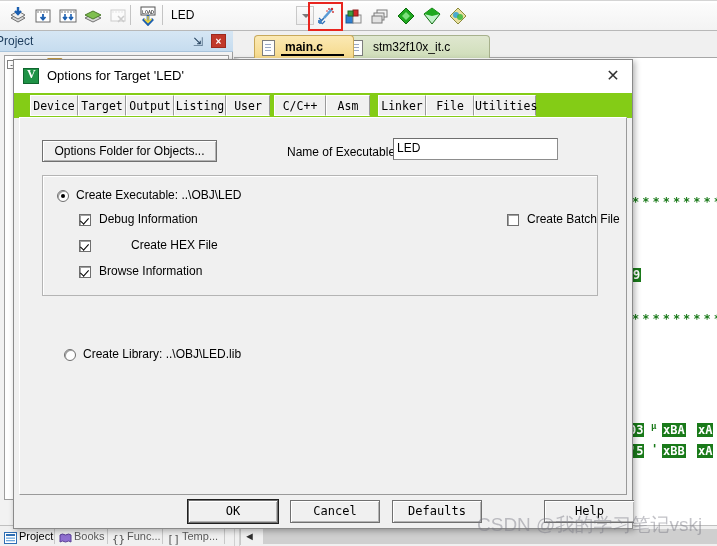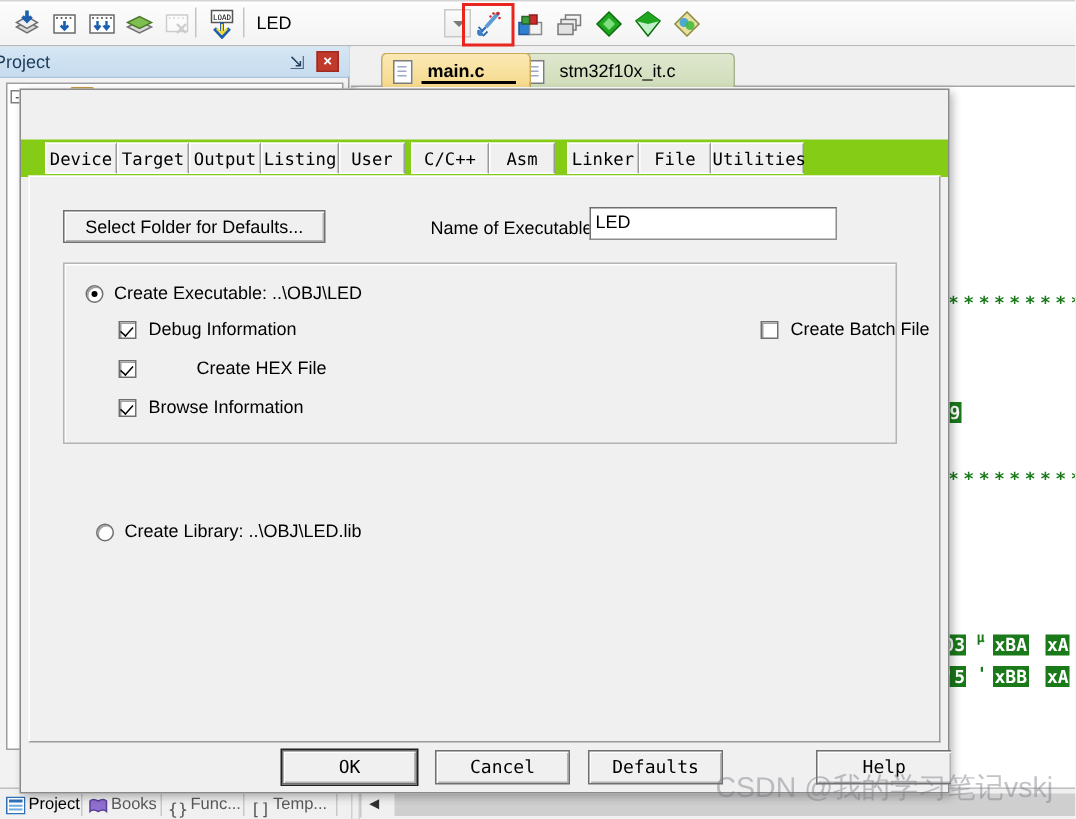--- a/index.html
+++ b/index.html
@@ -630,37 +630,42 @@
     <div class="code-hl" style="left:463px;top:392px;">xA</div>
 
     <div class="code-hl" style="left:394px;top:413px;">'5</div>
     <div class="code-plain" style="left:417px;top:411px;">'</div>
     <div class="code-hl" style="left:428px;top:413px;">xBB</div>
     <div class="code-hl" style="left:463px;top:413px;">xA</div>
   </div>
 
   <div class="dialog">
 
+    <div class="dlg-titlebar">
+      <span class="dlg-app-icon"></span>
+      <span class="dlg-title-text">Options for Target 'LED'</span>
+      <span class="dlg-close">✕</span>
+    </div>
 
     <div class="dlg-tabstrip">
       <div class="dtab" style="left:16px;width:48px;">Device</div>
       <div class="dtab" style="left:64px;width:48px;">Target</div>
       <div class="dtab" style="left:112px;width:48px;background:#f0f0f0;">Output</div>
       <div class="dtab" style="left:160px;width:52px;">Listing</div>
       <div class="dtab" style="left:212px;width:44px;">User</div>
       <div class="dtab" style="left:260px;width:52px;">C/C++</div>
       <div class="dtab" style="left:312px;width:44px;">Asm</div>
       <div class="dtab" style="left:364px;width:48px;">Linker</div>
       <div class="dtab" style="left:412px;width:48px;">File</div>
       <div class="dtab" style="left:460px;width:62px;">Utilities</div>
     </div>
 
     <div class="dlg-clientpanel">
 
-      <div class="btn3d" style="left:22px;top:22px;width:175px;height:22px;line-height:20px;">Select Folder for Defaults...</div>
+      <div class="btn3d" style="left:22px;top:22px;width:175px;height:22px;line-height:20px;">Options Folder for Objects...</div>
 
       <div class="field-label" style="left:267px;top:27px;">Name of Executable:</div>
 
       <div class="textfield" style="left:373px;top:20px;width:165px;height:22px;">LED</div>
 
       <div class="groupbox" style="left:22px;top:57px;width:556px;height:121px;">
 
         <span class="radio checked" style="left:14px;top:14px;"></span>
         <span class="ctl-label" style="left:33px;top:12px;">Create Executable:  ..\OBJ\LED</span>
 

